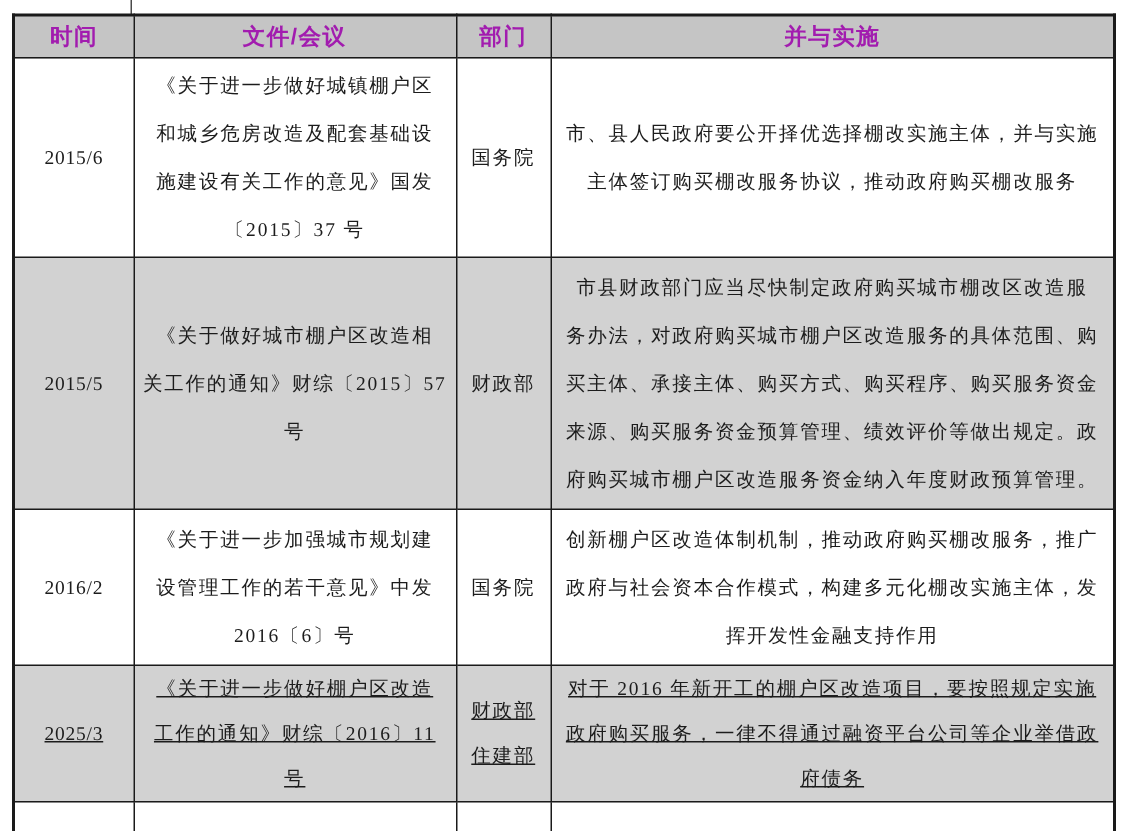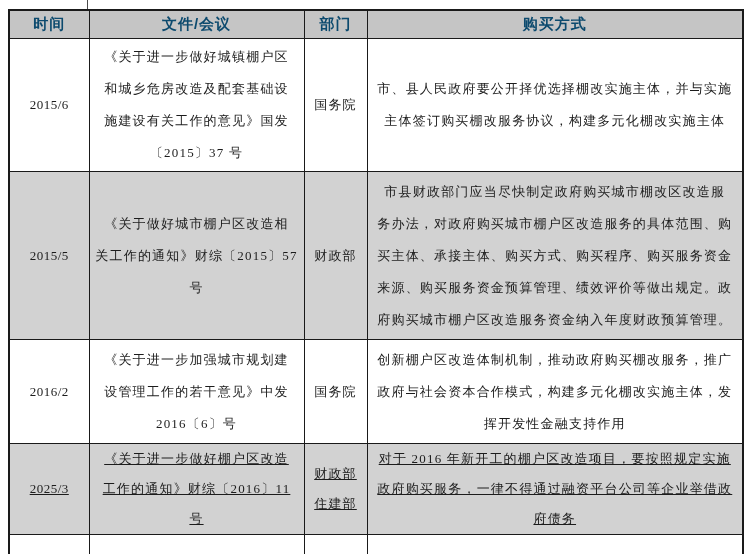--- a/index.html
+++ b/index.html
@@ -47,21 +47,21 @@
     white-space: pre-line;
     padding: 0;
   }
   th {
     height: 27px;
     background: #c5c5c5;
     font-family: "Liberation Sans", "DejaVu Sans", sans-serif;
     font-weight: bold;
     font-size: 15px;
     letter-spacing: 1px;
-    color: #0c4a6e;
+    color: #a21caf;
   }
   td {
     font-size: 13px;
     line-height: 32px;
     letter-spacing: 1.2px;
   }
   td.time-cell { letter-spacing: 0.5px; text-align: center; }
   td.doc-cell  { padding: 0 4px; }
   td.core-cell { padding: 0 6px; }
 
@@ -84,33 +84,33 @@
       <col class="c-time">
         <col class="c-doc">
         <col class="c-dept">
         <col class="c-core">
     </colgroup>
     <thead>
       <tr class="header-row">
         <th>时间</th>
         <th>文件/会议</th>
         <th>部门</th>
-        <th>购买方式</th>
+        <th>并与实施</th>
       </tr>
     </thead>
     <tbody>
       <tr class="r1">
         <td class="time-cell">2015/6</td>
         <td class="doc-cell">《关于进一步做好城镇棚户区
 和城乡危房改造及配套基础设
 施建设有关工作的意见》国发
 〔2015〕37 号</td>
         <td class="dept-cell">国务院</td>
         <td class="core-cell">市、县人民政府要公开择优选择棚改实施主体，并与实施
-主体签订购买棚改服务协议，构建多元化棚改实施主体</td>
+主体签订购买棚改服务协议，推动政府购买棚改服务</td>
       </tr>
       <tr class="r2 striped">
         <td class="time-cell">2015/5</td>
         <td class="doc-cell">《关于做好城市棚户区改造相
 关工作的通知》财综〔2015〕57
 号</td>
         <td class="dept-cell">财政部</td>
         <td class="core-cell">市县财政部门应当尽快制定政府购买城市棚改区改造服
 务办法，对政府购买城市棚户区改造服务的具体范围、购
 买主体、承接主体、购买方式、购买程序、购买服务资金

